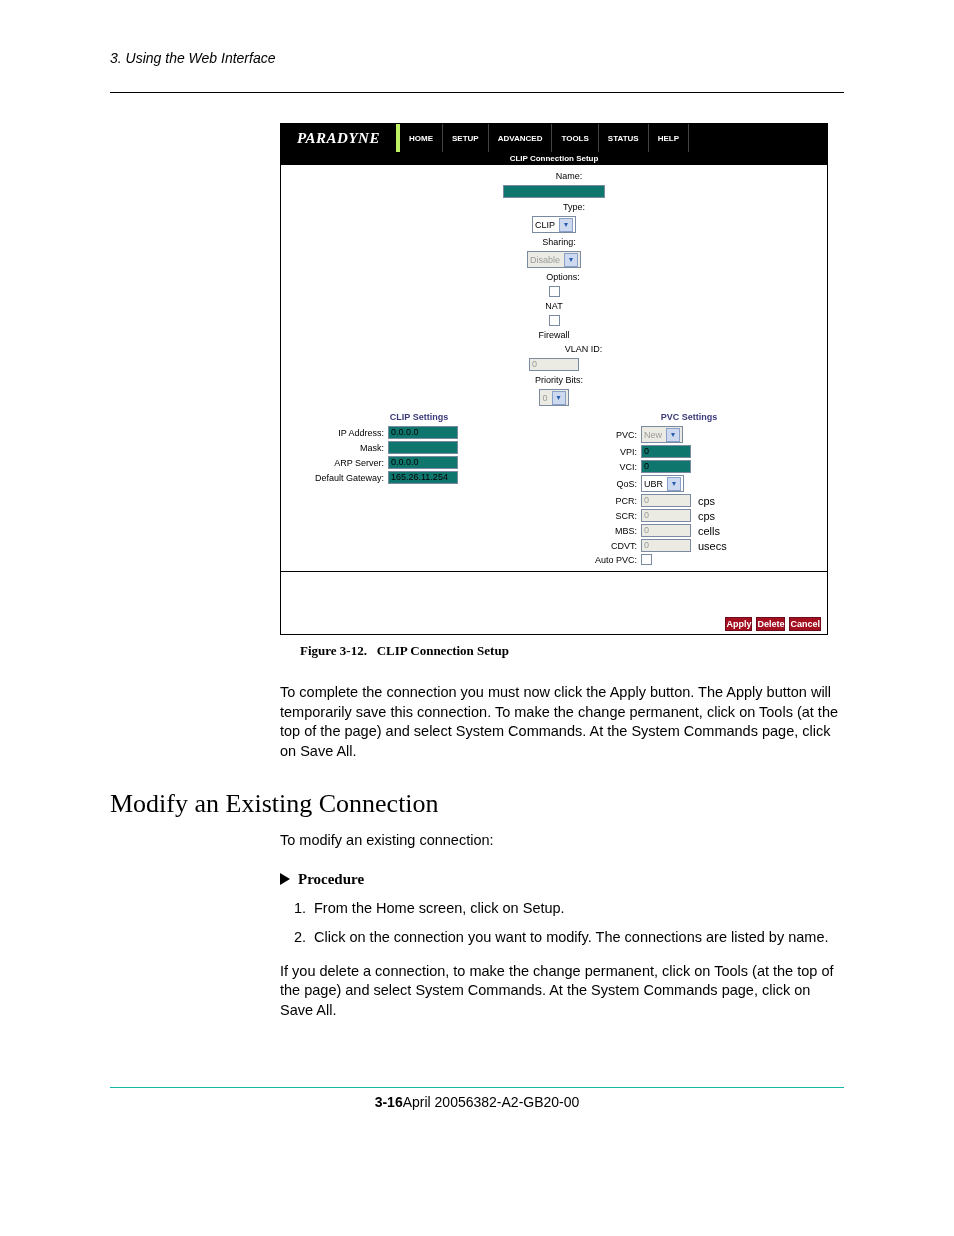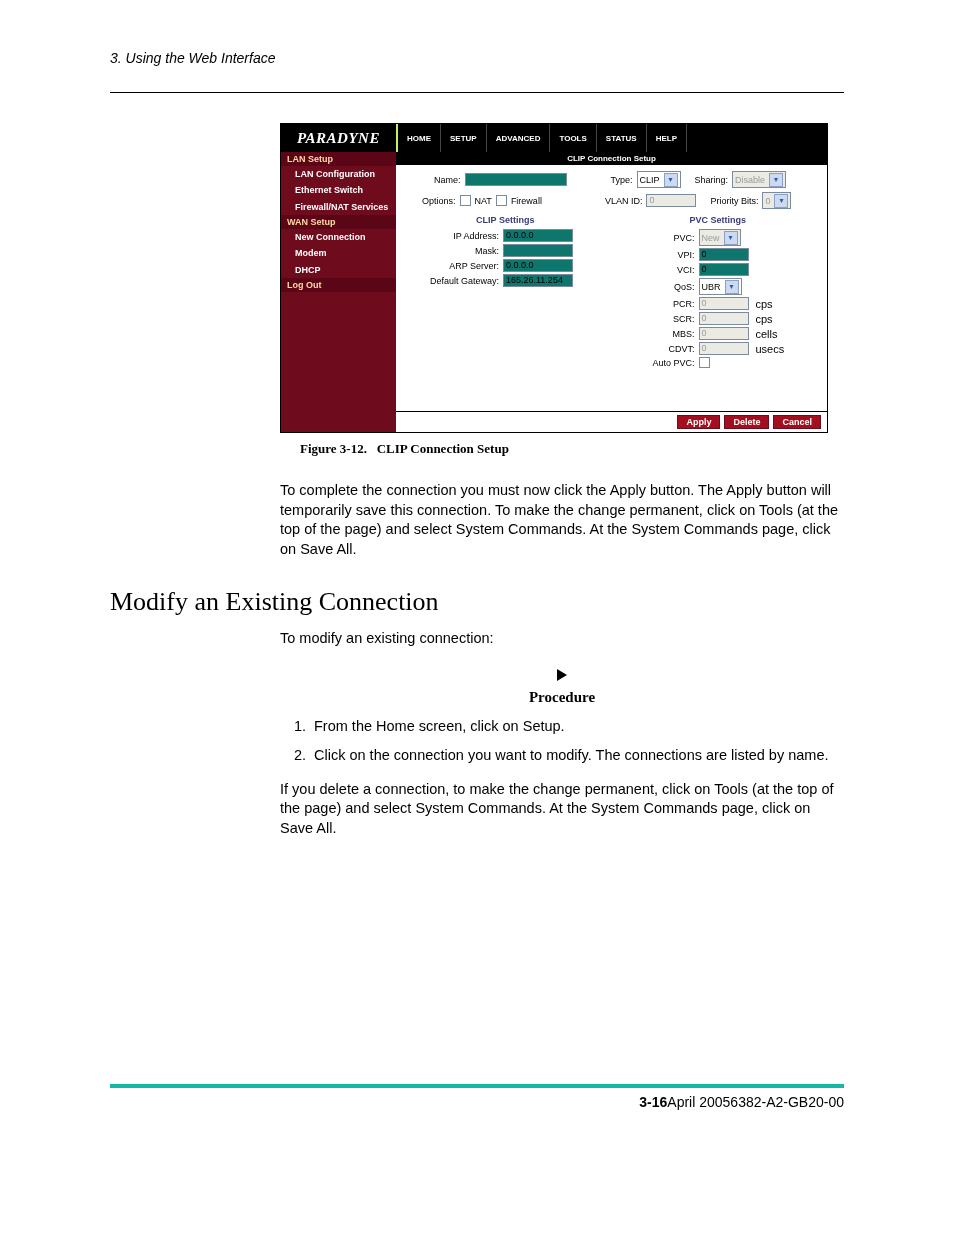--- a/index.html
+++ b/index.html
@@ -59,21 +59,21 @@
   }
   .tab {
     padding: 0 9px;
     display: flex;
     align-items: center;
     font-size: 8px;
     font-weight: bold;
     color: #fff;
     border-right: 1px solid #444;
   }
-  .tab:first-child { border-left: 2px solid #bef264; }
+  .tab:first-child { border-left: 4px solid #bef264; }
 
   .app-body {
     display: flex;
     align-items: stretch;
     background: #fff;
   }
   .sidebar {
     width: 115px;
     background: #6e0b1c;
     color: #fff;
@@ -109,20 +109,21 @@
   .content {
     padding: 6px 8px 4px 8px;
     flex: 1;
   }
 
   .row1 {
     display: flex;
     align-items: center;
     gap: 4px;
     margin-bottom: 4px;
+    flex-direction: column;
   }
   .lbl { color:#000; font-size:9px; }
   .txt {
     border: 1px solid #7a8aa0;
     height: 13px;
     background: #0f766e;
     font-size: 9px;
     padding: 0 2px;
     box-sizing: border-box;
   }
@@ -189,22 +190,23 @@
     padding: 3px 6px;
     display: flex;
     justify-content: flex-end;
     gap: 4px;
   }
   .abtn {
     background: #a30f1f;
     color: #fff;
     font-size: 9px;
     font-weight: bold;
-    padding: 1px 8px;
+    padding: 1px 0;
     border: 1px solid #6e0b1c;
+    margin-top: 42px;
   }
 
   
   .caption {
     margin: 6px 0 24px 190px;
     font-size: 13px;
     font-family: "Times New Roman", serif;
   }
   .caption b { font-weight: bold; }
   .body-para {
@@ -219,45 +221,44 @@
     margin: 28px 0 12px 0;
   }
   .proc-head {
     margin: 14px 0 10px 170px;
     font-family: "Times New Roman", serif;
     font-weight: bold;
     font-size: 15px;
     display: flex;
     align-items: center;
     gap: 8px;
-    flex-direction: column;
   }
   .proc-head .tri {
     width: 0; height: 0;
     border-top: 6px solid transparent;
     border-bottom: 6px solid transparent;
     border-left: 10px solid #000;
   }
   ol.proc {
     margin: 0 0 14px 200px;
     padding: 0;
     font-size: 14.5px;
     line-height: 1.45;
   }
   ol.proc li { margin-bottom: 8px; padding-left: 4px; }
 
   .footer {
     position: absolute;
     left: 110px;
     right: 110px;
     bottom: 40px;
-    border-top: 4px solid #14b8a6;
+    border-top: 1px solid #14b8a6;
     padding-top: 6px;
     display: flex;
-    justify-content: flex-end;
+    justify-content: center;
     font-size: 14px;
   }
   .footer .pg { font-weight: bold; }
 </style>
 </head>
 <body>
 
 <div class="page">
   <div class="running-head">3. Using the Web Interface</div>
   <hr class="head-rule">
@@ -268,31 +269,20 @@
       <div class="tabs">
         <div class="tab">HOME</div>
         <div class="tab">SETUP</div>
         <div class="tab">ADVANCED</div>
         <div class="tab">TOOLS</div>
         <div class="tab">STATUS</div>
         <div class="tab">HELP</div>
       </div>
     </div>
     <div class="app-body">
-      <div class="sidebar">
-        <div class="side-head">LAN Setup</div>
-        <div class="side-item">LAN Configuration</div>
-        <div class="side-item">Ethernet Switch</div>
-        <div class="side-item">Firewall/NAT Services</div>
-        <div class="side-head">WAN Setup</div>
-        <div class="side-item">New Connection</div>
-        <div class="side-item">Modem</div>
-        <div class="side-item">DHCP</div>
-        <div class="side-head">Log Out</div>
-      </div>
       <div class="main">
         <div class="titlebar">CLIP Connection Setup</div>
         <div class="content">
           <div class="row1">
             <span class="lbl" style="margin-left:30px">Name:</span>
             <span class="txt" style="width:102px"></span>
             <span class="lbl" style="margin-left:40px">Type:</span>
             <span class="sel">
                 <span>CLIP</span>
                 <span class="arrow">▾</span>

